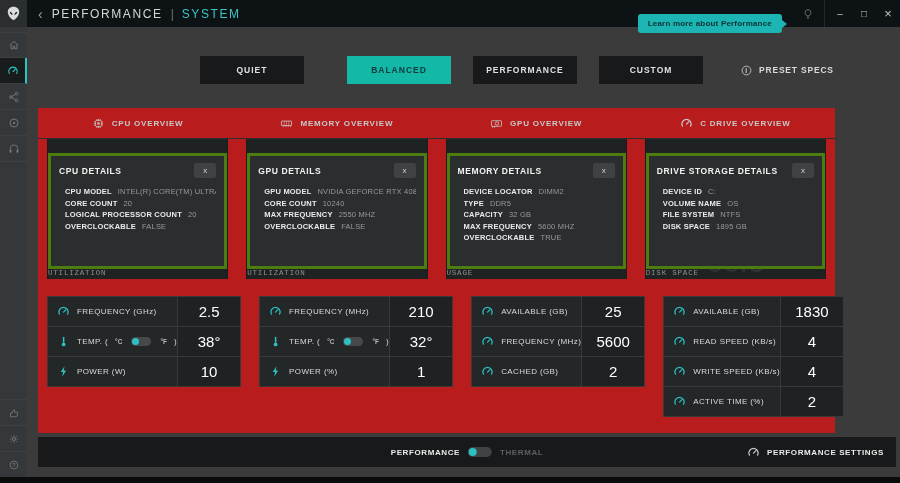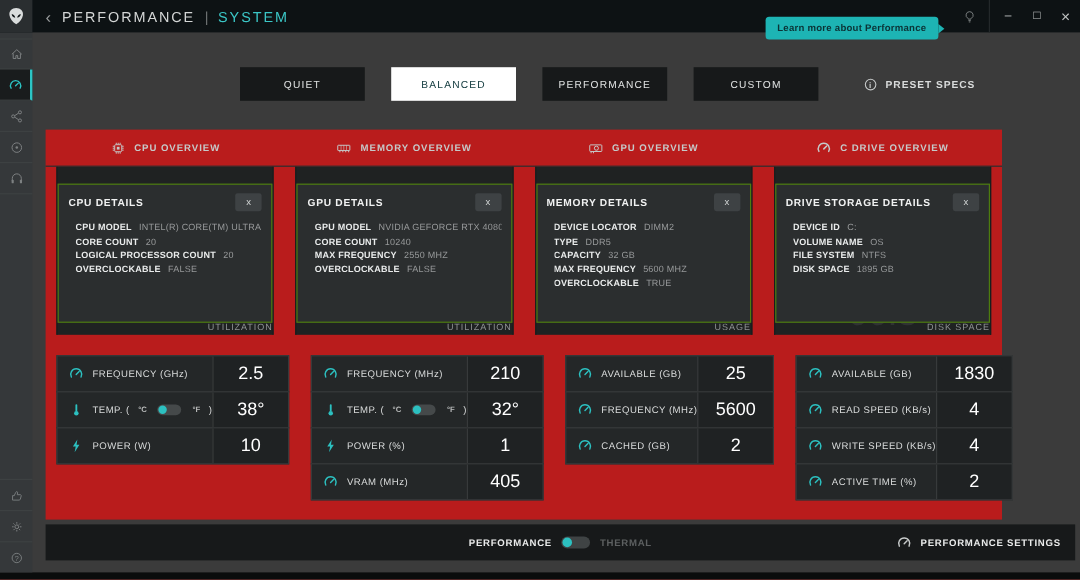--- a/index.html
+++ b/index.html
@@ -33,38 +33,38 @@
   
   .sidebar{position:absolute;left:0;top:27px;width:27px;height:450px;background:#35383a;display:flex;flex-direction:column;z-index:20;}
   .side-item{height:26px;display:flex;align-items:center;justify-content:center;border-bottom:1px solid #3d4142;color:#7d8182;box-sizing:border-box;}
   .side-item.first{border-top:1px solid #3d4142;margin-top:5px;}
   .side-item.active{background:#191c1d;border-right:2px solid #2cc5c5;color:#2cc5c5;}
   .side-spacer{flex:1;}
   .side-bottom .side-item{border-top:1px solid #3d4142;border-bottom:none;}
 
   
   .tabs-row{position:absolute;left:200px;top:56px;height:28px;display:flex;gap:22px;align-items:center;}
-  .tab-btn{width:104px;height:28px;background:#17191a;color:#dfe1e1;font-size:8.5px;font-weight:normal;letter-spacing:1px;
+  .tab-btn{width:104px;height:28px;background:#17191a;color:#dfe1e1;font-size:8.5px;font-weight:bold;letter-spacing:1px;
     display:flex;align-items:center;justify-content:center;}
-  .tab-btn.active{background:#ffffff;color:#10393d;}
+  .tab-btn.active{background:#14b8a6;color:#10393d;margin-left:21px;}
   .preset{display:flex;align-items:center;gap:6px;margin-left:15px;color:#d9dbdb;font-size:8.5px;font-weight:bold;letter-spacing:.8px;}
 
   
   .main-panel{position:absolute;left:38px;top:108px;width:797px;height:325px;background:#b91c1c;}
   .overview-row{display:grid;grid-template-columns:repeat(4,1fr);height:30px;border-bottom:1px solid #2c2f30;}
   .ov-cell{display:flex;align-items:center;justify-content:center;gap:7px;color:#c6c9c9;font-size:8px;font-weight:bold;letter-spacing:.8px;}
 
   .gauge-row{display:grid;grid-template-columns:repeat(4,1fr);height:140px;}
   .gauge-cell{position:relative;padding:0 9px;}
   .gauge-card{position:relative;height:140px;background:#1f2222;border-left:1px solid #1a1d1d;border-right:1px solid #1a1d1d;box-sizing:border-box;overflow:hidden;}
   .wm-alien{position:absolute;left:50%;top:46%;transform:translate(-50%,-50%);color:#ffffff;opacity:.045;z-index:0;}
   .wm-num{position:absolute;left:50%;bottom:0px;transform:translateX(-50%);font-size:30px;color:rgba(255,255,255,.08);z-index:1;}
-  .gauge-label{position:absolute;left:12px;right:0;bottom:2px;text-align:right;font-size:7.5px;color:#8f9293;letter-spacing:.8px;z-index:3;}
-
-  .details-card{position:absolute;left:10px;right:10px;top:14px;bottom:10px;background:#2b2e2f;border:1px solid #4d7c0f;
+  .gauge-label{position:absolute;left:0;right:0;bottom:2px;text-align:left;font-size:7.5px;color:#8f9293;letter-spacing:.8px;z-index:3;font-family:Liberation Mono, monospace;}
+
+  .details-card{position:absolute;left:10px;right:10px;top:14px;bottom:10px;background:#2b2e2f;border:3px solid #4d7c0f;
     padding:7px 8px;box-sizing:border-box;z-index:2;}
   .details-head{display:flex;justify-content:space-between;align-items:center;}
   .details-title{font-size:8.5px;font-weight:bold;color:#f1f2f2;letter-spacing:.6px;}
   .details-close{width:22px;height:15px;background:#3e4244;border-radius:2px;color:#d2d5d5;font-size:8px;
     display:flex;align-items:center;justify-content:center;cursor:default;}
   .details-fields{margin-top:8px;padding-left:6px;}
   .dfield{font-size:7.5px;line-height:11.5px;letter-spacing:.2px;white-space:nowrap;overflow:hidden;}
   .dk{font-weight:bold;color:#e9ebeb;margin-right:6px;}
   .dv{color:#97999a;}
 
@@ -488,31 +488,20 @@
         <div class="stat-label">
           <span class="i-teal">
               <svg width="13" height="13">
                 <use href="#sym-bolt"></use>
               </svg>
             </span>
           <span class="txt">POWER (%)</span>
         </div>
         <div class="stat-value">1</div>
       </div>
-      <div class="stat-row">
-        <div class="stat-label">
-          <span class="i-teal">
-              <svg width="13" height="13">
-                <use href="#sym-gauge"></use>
-              </svg>
-            </span>
-          <span class="txt">VRAM (MHz)</span>
-        </div>
-        <div class="stat-value">405</div>
-      </div>
     </div>
 
     <div class="stats-cell">
       <div class="stat-row">
         <div class="stat-label">
           <span class="i-teal">
               <svg width="13" height="13">
                 <use href="#sym-gauge"></use>
               </svg>
             </span>

